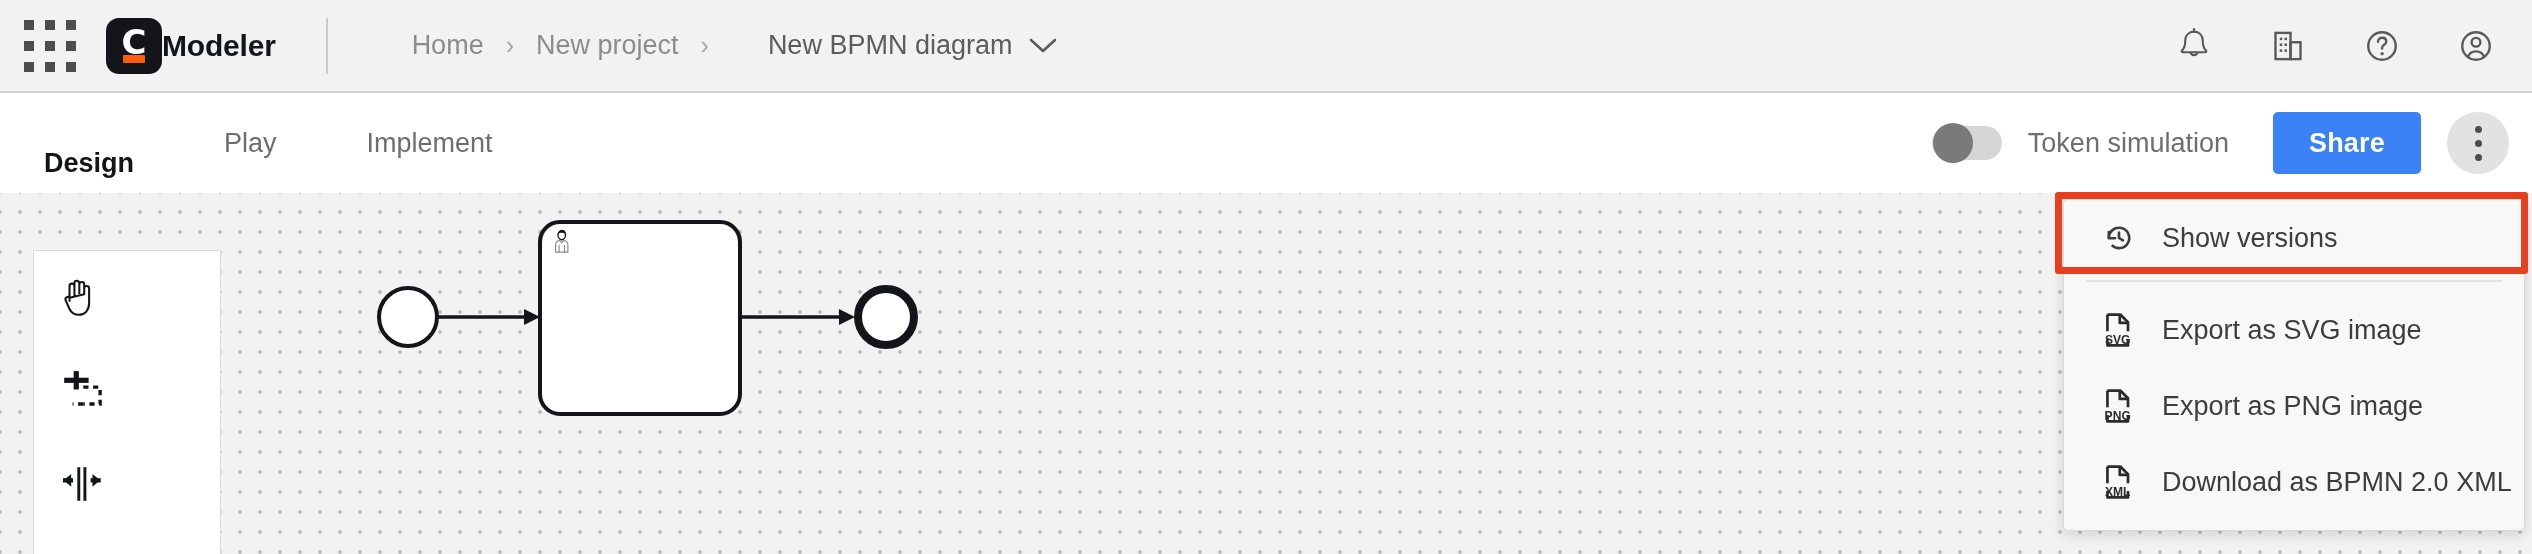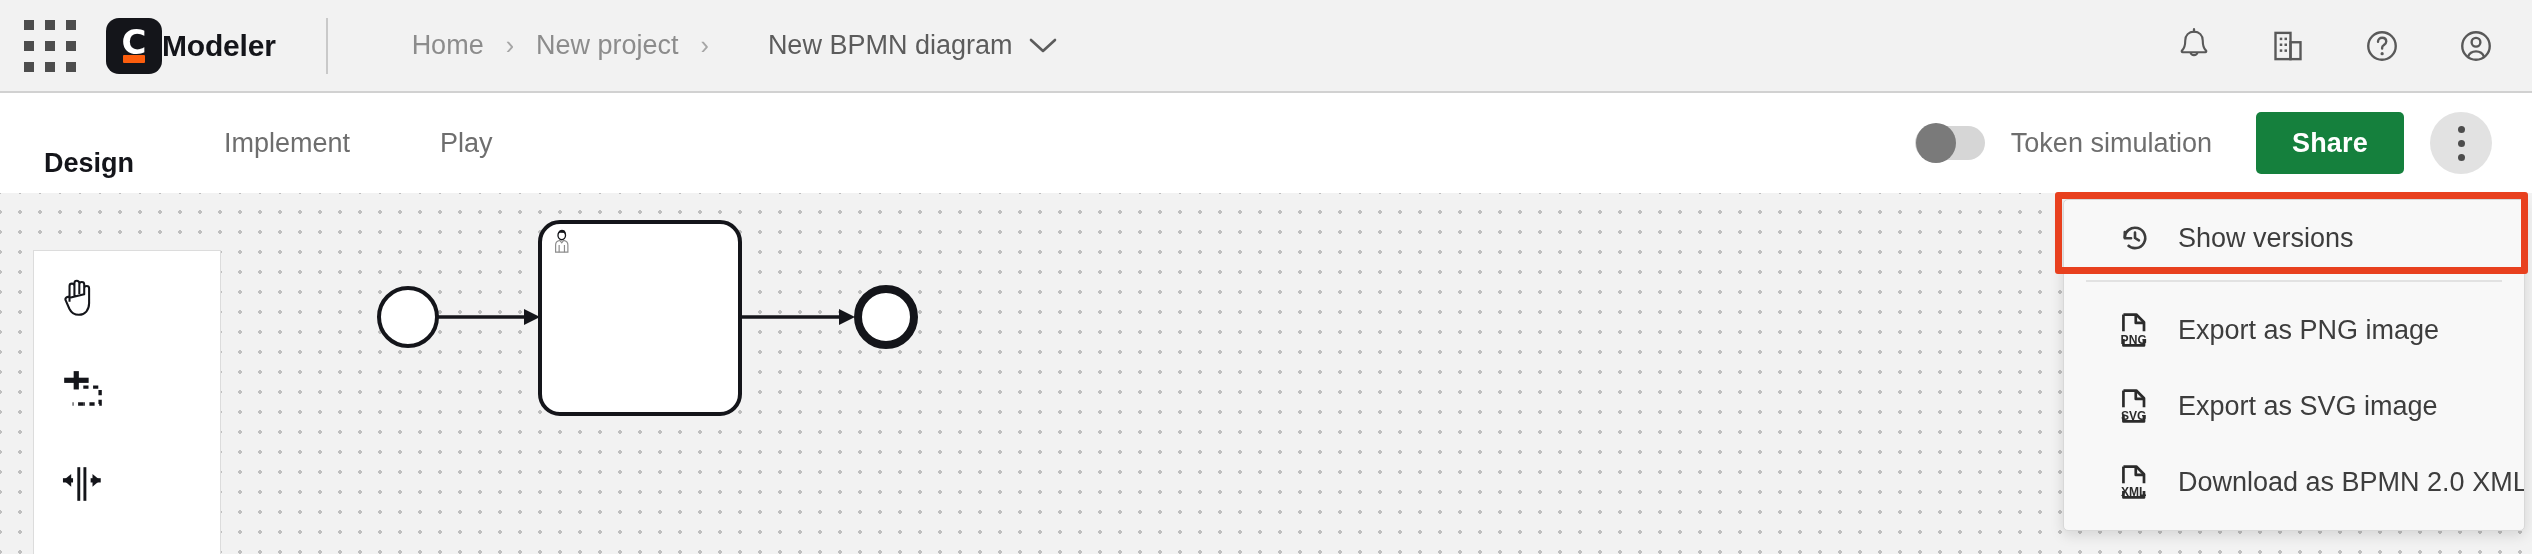--- a/index.html
+++ b/index.html
@@ -78,33 +78,33 @@
   .tab.active { color: #14151A; font-weight: 700; }
   .tab.active::after {
     content: ""; position: absolute; left: 0; right: 0; bottom: 0;
     height: 7px; background: #2B50E8;
   }
   .tab#t0 { margin-left: 34px; margin-top: 20px; }
   .tab#t1 { margin-left: 70px; }
   .tab#t2 { margin-left: 70px; }
 
   .tabsbar-right {
-    margin-left: auto; display: flex; align-items: center; gap: 0; padding-right: 40px; height: 100%;
+    margin-left: auto; display: flex; align-items: center; gap: 0; padding-right: 23px; height: 100%;
   }
   .toggle {
     width: 70px; height: 34px; border-radius: 17px; background: #D6D6D6;
     position: relative; cursor: pointer; flex: none;
   }
   .toggle .knob {
     position: absolute; left: 1px; top: -3px; width: 40px; height: 40px;
     border-radius: 50%; background: #7A7A7A;
   }
   .toggle-label { margin-left: 26px; font-size: 27px; color: #6E6E6E; white-space: nowrap; }
   .share-btn {
-    margin-left: 44px; background: #15803d; color: #ffffff; border: none;
+    margin-left: 44px; background: #3b82f6; color: #ffffff; border: none;
     font-family: "Liberation Sans", sans-serif;
     font-size: 27px; font-weight: 700; padding: 0 36px; height: 62px;
     border-radius: 5px; cursor: pointer; letter-spacing: 0.2px;
   }
   .kebab {
     margin-left: 26px; width: 62px; height: 62px; border-radius: 50%;
     background: #E2E2E2; display: flex; flex-direction: column; align-items: center;
     justify-content: center; gap: 7px; cursor: pointer;
   }
   .kebab i { width: 7px; height: 7px; border-radius: 50%; background: #4D4D4D; display: block; }
@@ -132,21 +132,21 @@
   .bpmn { position: absolute; left: 340px; top: 10px; }
 
   
   .menu {
     position: absolute; left: 2063px; top: 199px; width: 462px;
     background: #F8F8F8; border: 1px solid #D8D8D8; border-radius: 5px;
     box-shadow: 0 4px 14px rgba(0,0,0,0.13);
     z-index: 20; overflow: hidden;
   }
   .menu-item {
-    display: flex; align-items: center; height: 76px; padding-left: 54px;
+    display: flex; align-items: center; height: 76px; padding-left: 38px;
     font-size: 27px; color: #3D3D3D; cursor: pointer; white-space: nowrap;
   }
   .menu-item .mi-icon { width: 38px; display: flex; align-items: center; justify-content: flex-start; flex: none; }
   .menu-item .mi-label { margin-left: 22px; }
   .menu-sep { height: 2px; background: #E2E2E2; margin: 4px 22px; }
   .menu-group-pad { padding: 6px 0 10px 0; }
 
   .highlight-box {
     position: absolute; left: 2055px; top: 192px; width: 473px; height: 82px;
     border: 7px solid #E8401E; border-radius: 3px; z-index: 30; pointer-events: none;
@@ -229,22 +229,22 @@
             <circle cx="16" cy="13" r="3.5" fill="none" stroke="#595959" stroke-width="1.9"></circle>
             <path d="M9.6 24.6c1-2.8 3.4-4.3 6.4-4.3s5.4 1.5 6.4 4.3" fill="none" stroke="#595959" stroke-width="1.9" stroke-linecap="round"></path>
           </svg>
       </span>
     </div>
   </div>
 
   <div class="tabsbar">
     <div class="tabs">
       <div class="tab active" id="t0">Design</div>
+      <div class="tab" id="t2">Play</div>
       <div class="tab" id="t1">Implement</div>
-      <div class="tab" id="t2">Play</div>
     </div>
 
     <div class="tabsbar-right">
       <div class="toggle">
         <span class="knob"></span>
       </div>
       <span class="toggle-label">Token simulation</span>
       <button class="share-btn">Share</button>
       <div class="kebab">
         <i></i>
@@ -338,36 +338,36 @@
     <div class="menu-sep"></div>
 
     <div class="menu-group-pad">
       <div class="menu-item">
         <span class="mi-icon">
           <svg width="34" height="36" viewBox="0 0 26 28">
             <path d="M4 2h10l6 6v7" fill="none" stroke="#2B2B2B" stroke-width="2.1" stroke-linejoin="round"></path>
             <path d="M4 2v13" fill="none" stroke="#2B2B2B" stroke-width="2.1"></path>
             <path d="M13.6 2.4V8.5h6.1" fill="none" stroke="#2B2B2B" stroke-width="2.1" stroke-linejoin="round"></path>
             <path d="M4 21v5h16v-5" fill="none" stroke="#2B2B2B" stroke-width="2.1" stroke-linejoin="round"></path>
-            <text x="12" y="25.2" text-anchor="middle" font-family="Liberation Sans, sans-serif" font-size="9.4" font-weight="bold" fill="#2B2B2B">PNG</text>
+            <text x="12" y="25.2" text-anchor="middle" font-family="Liberation Sans, sans-serif" font-size="9.4" font-weight="bold" fill="#2B2B2B">SVG</text>
           </svg>
         </span>
-        <span class="mi-label">Export as PNG image</span>
+        <span class="mi-label">Export as SVG image</span>
       </div>
       <div class="menu-item">
         <span class="mi-icon">
           <svg width="34" height="36" viewBox="0 0 26 28">
             <path d="M4 2h10l6 6v7" fill="none" stroke="#2B2B2B" stroke-width="2.1" stroke-linejoin="round"></path>
             <path d="M4 2v13" fill="none" stroke="#2B2B2B" stroke-width="2.1"></path>
             <path d="M13.6 2.4V8.5h6.1" fill="none" stroke="#2B2B2B" stroke-width="2.1" stroke-linejoin="round"></path>
             <path d="M4 21v5h16v-5" fill="none" stroke="#2B2B2B" stroke-width="2.1" stroke-linejoin="round"></path>
-            <text x="12" y="25.2" text-anchor="middle" font-family="Liberation Sans, sans-serif" font-size="9.4" font-weight="bold" fill="#2B2B2B">SVG</text>
+            <text x="12" y="25.2" text-anchor="middle" font-family="Liberation Sans, sans-serif" font-size="9.4" font-weight="bold" fill="#2B2B2B">PNG</text>
           </svg>
         </span>
-        <span class="mi-label">Export as SVG image</span>
+        <span class="mi-label">Export as PNG image</span>
       </div>
       <div class="menu-item">
         <span class="mi-icon">
           <svg width="34" height="36" viewBox="0 0 26 28">
             <path d="M4 2h10l6 6v7" fill="none" stroke="#2B2B2B" stroke-width="2.1" stroke-linejoin="round"></path>
             <path d="M4 2v13" fill="none" stroke="#2B2B2B" stroke-width="2.1"></path>
             <path d="M13.6 2.4V8.5h6.1" fill="none" stroke="#2B2B2B" stroke-width="2.1" stroke-linejoin="round"></path>
             <path d="M4 21v5h16v-5" fill="none" stroke="#2B2B2B" stroke-width="2.1" stroke-linejoin="round"></path>
             <text x="12" y="25.2" text-anchor="middle" font-family="Liberation Sans, sans-serif" font-size="9.4" font-weight="bold" fill="#2B2B2B">XML</text>
           </svg>

